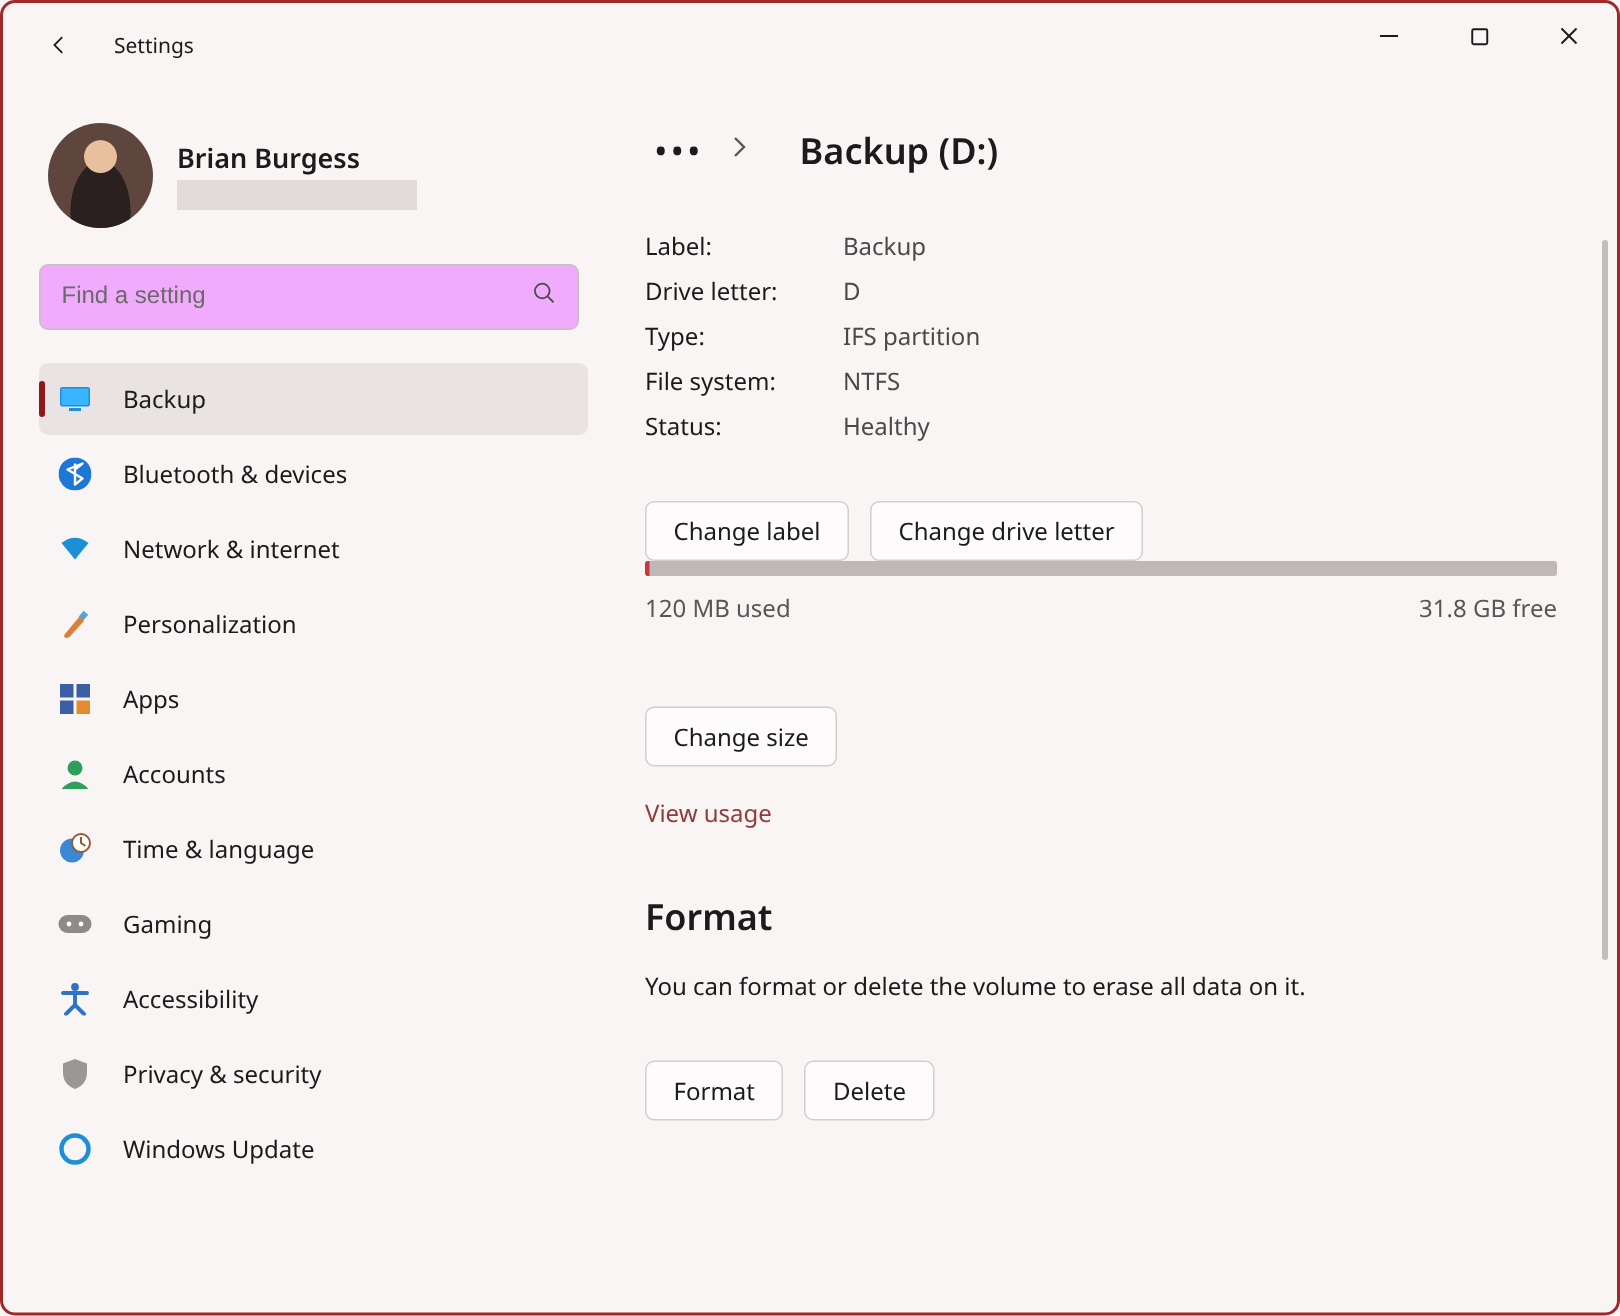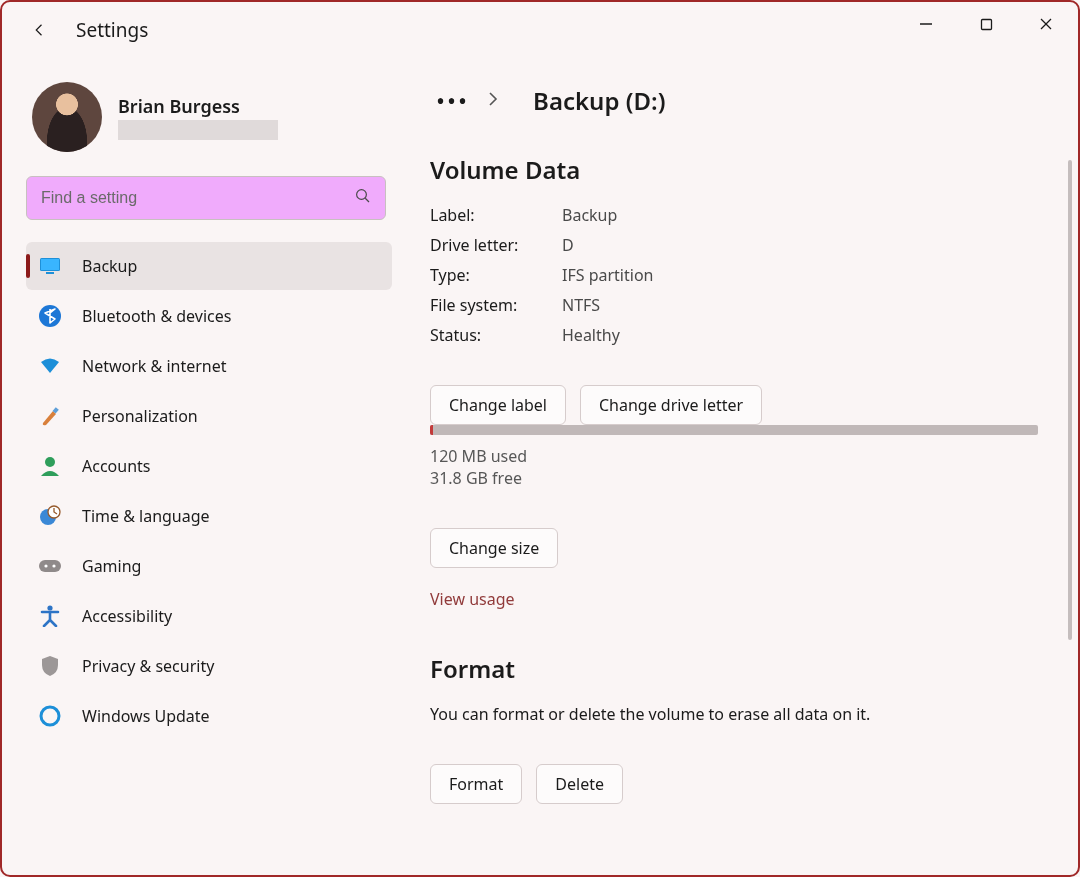--- a/index.html
+++ b/index.html
@@ -32,21 +32,21 @@
   
   .titlebar{
     position:absolute;top:0;left:0;right:0;height:56px;
     display:flex;align-items:center;
   }
   .titlebar .back{
     width:20px;height:20px;margin-left:28px;
     display:flex;align-items:center;justify-content:center;
   }
   .titlebar .title{
-    margin-left:26px;font-size:19px;color:#1b1b1b;
+    margin-left:26px;font-size:14px;color:#1b1b1b;
   }
   .win-controls{
     position:absolute;top:0;right:2px;height:44px;display:flex;
   }
   .win-controls .wbtn{
     width:60px;height:44px;display:flex;align-items:center;justify-content:center;
   }
   .win-controls svg{display:block;}
   
   .app{
@@ -109,21 +109,21 @@
   button.btn{
     height:40px;padding:0 18px;border-radius:6px;
     background:#FDFBFB;border:1px solid var(--btn-border);
     font-size:16px;font-family:inherit;color:#1b1b1b;margin-top:21px;
   }
   .size-head{font-size:24px;font-weight:600;margin:34px 0 14px 0;}
   .progress{
     height:10px;background:#C0B8B8;position:relative;border-radius:2px;margin-bottom:10px;
   }
   .progress .fill{position:absolute;left:0;top:0;bottom:0;width:3px;background:#C33A3A;border-radius:2px 0 0 2px;}
-  .size-labels{display:flex;justify-content:space-between;font-size:16px;color:#575757;margin-bottom:18px;flex-direction:column;}
+  .size-labels{display:flex;justify-content:space-between;font-size:16px;color:#575757;margin-bottom:34px;}
   .link{color:var(--link);font-size:16px;margin-top:20px;display:inline-block;}
   .format-section{margin-top:42px;}
   .format-desc{font-size:16px;color:#1b1b1b;margin:12px 0 18px 0;}
   
   .scroll-track{position:absolute;top:70px;right:4px;bottom:20px;width:8px;}
   .scroll-thumb{position:absolute;top:88px;width:4px;height:480px;background:#C4BDBD;border-radius:2px;left:2px;}
 </style>
 </head>
 <body>
 
@@ -211,20 +211,31 @@
             <svg width="22" height="22" viewBox="0 0 22 22">
               <path d="M4 18 L14 6 L17 9 L7 20 Q3 21 4 18Z" fill="#D9803B"></path>
               <rect x="15" y="3" width="4" height="5" transform="rotate(40 17 5)" fill="#5E9FD8"></rect>
             </svg>
           </span>
         <span>Personalization</span>
       </div>
       <div class="nav-item">
         <span class="nav-icon">
             <svg width="20" height="20" viewBox="0 0 20 20">
+              <rect x="0" y="0" width="9" height="9" fill="#3A5FA8"></rect>
+              <rect x="11" y="0" width="9" height="9" fill="#3A5FA8"></rect>
+              <rect x="0" y="11" width="9" height="9" fill="#3A5FA8"></rect>
+              <rect x="11" y="11" width="9" height="9" fill="#E38C2E"></rect>
+            </svg>
+          </span>
+        <span>Apps</span>
+      </div>
+      <div class="nav-item">
+        <span class="nav-icon">
+            <svg width="20" height="20" viewBox="0 0 20 20">
               <circle cx="10" cy="6" r="5" fill="#2E9E5B"></circle>
               <path d="M1 20 Q10 10 19 20 Z" fill="#2E9E5B"></path>
             </svg>
           </span>
         <span>Accounts</span>
       </div>
       <div class="nav-item">
         <span class="nav-icon">
             <svg width="22" height="22" viewBox="0 0 22 22">
               <circle cx="9" cy="12" r="8" fill="#3A88D6"></circle>
@@ -279,21 +290,20 @@
     <div class="breadcrumb">
       <span class="bc-dots">•••</span>
       <span class="bc-chev">
         <svg width="12" height="16" viewBox="0 0 12 16" fill="none" stroke="#555" stroke-width="1.6">
             <path d="M3 2l6 6-6 6"></path>
           </svg>
       </span>
       <span class="page-title">Backup (D:)</span>
     </div>
 
-    <h2 class="section">Volume Data</h2>
     <div class="kv">
       <div class="k">Label:</div>
       <div class="v">Backup</div>
       <div class="k">Drive letter:</div>
       <div class="v">D</div>
       <div class="k">Type:</div>
       <div class="v">IFS partition</div>
       <div class="k">File system:</div>
       <div class="v">NTFS</div>
       <div class="k">Status:</div>

